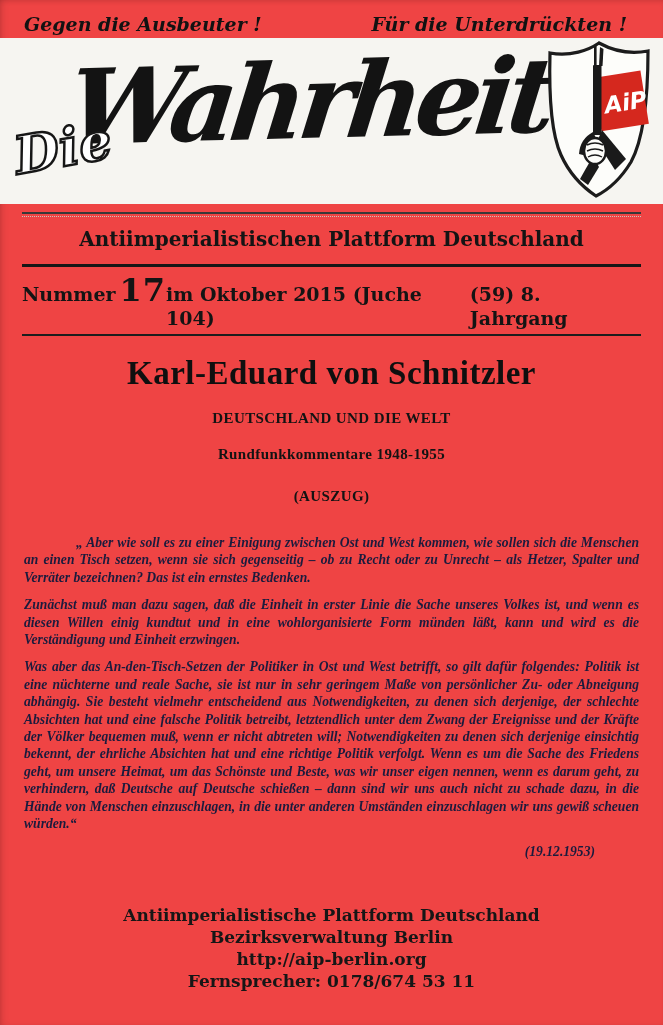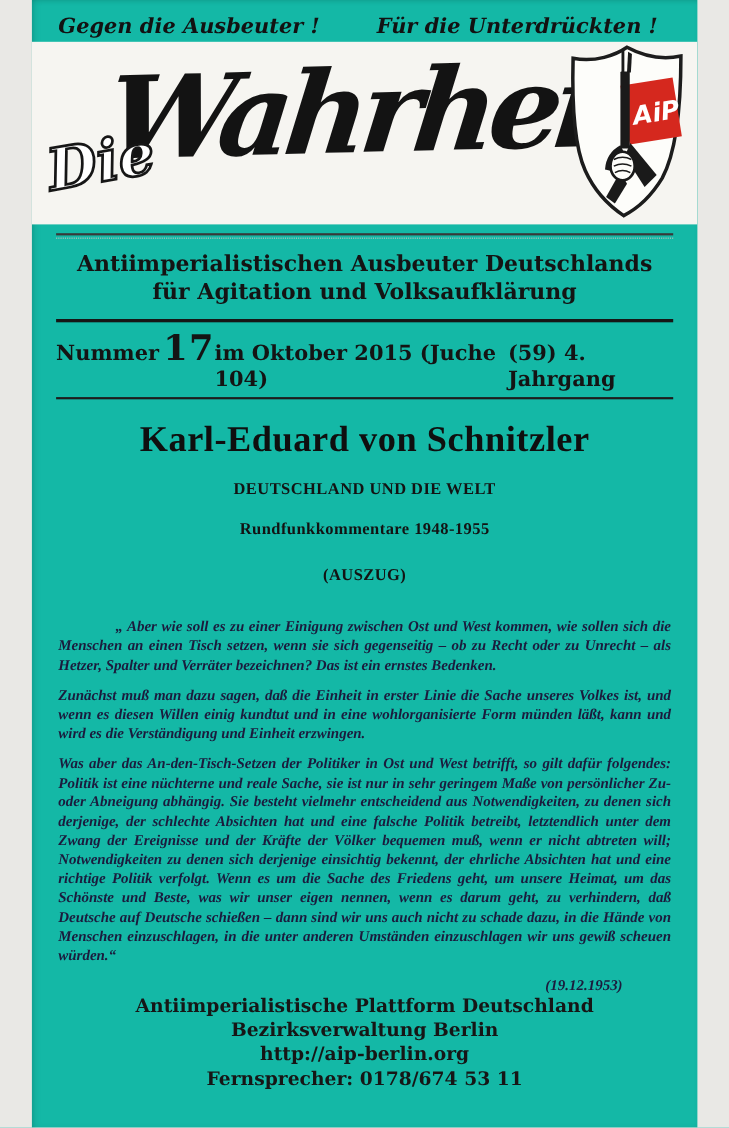--- a/index.html
+++ b/index.html
@@ -1,20 +1,20 @@
 <!DOCTYPE html>
 <html lang="de"><head>
 <meta charset="utf-8">
 <style>
   html,body{margin:0;padding:0;background:#e9e8e5;}
   .page{
     position:relative;
-    width:605px;height:1025px;
+    width:663px;height:1025px;
     margin:0 auto;
-    background:#14b8a6;
+    background:#ef4444;
     overflow:hidden;
     box-shadow:inset 4px 0 8px -4px rgba(0,0,0,.22), inset 0 3px 6px -3px rgba(0,0,0,.15);
     font-family:"Liberation Serif", serif;
     color:#151515;
   }
   
   .slogans{
     display:flex;justify-content:space-between;
     padding:13px 36px 0 24px;
     font:italic 700 19px/22px "DejaVu Serif", serif;
@@ -115,30 +115,29 @@
           <ellipse cx="52" cy="113" rx="11" ry="13" fill="#fdfdfa" stroke="#1a1a1a" stroke-width="2.4"></ellipse>
           <path d="M44 107 Q52 103 60 107 M44 113 Q52 109 60 113 M45 119 Q52 115 59 119" stroke="#1a1a1a" stroke-width="1.4" fill="none"></path>
         </g>
       </svg>
     </div>
   </div>
 
   <div class="rule-thin"></div>
 
   <div class="organ">
-    <div>Antiimperialistischen Ausbeuter Deutschlands</div>
-    <div>für Agitation und Volksaufklärung</div>
+    <div>Antiimperialistischen Plattform Deutschland</div>
   </div>
 
   <div class="rule-thick"></div>
 
   <div class="issue-row">
     <span><span>Nummer</span><span class="issue-num">17</span></span>
     <span>im Oktober 2015 (Juche 104)</span>
-    <span>(59) 4. Jahrgang</span>
+    <span>(59) 8. Jahrgang</span>
   </div>
 
   <h1 class="article-title" style="margin-bottom:0;">Karl-Eduard von Schnitzler</h1>
   <div class="subtitle sub1">DEUTSCHLAND UND DIE WELT</div>
   <div class="subtitle sub2">Rundfunkkommentare 1948-1955</div>
   <div class="subtitle sub3">(AUSZUG)</div>
 
   <div class="body">
     <p class="indent-first">„ Aber wie soll es zu einer Einigung zwischen Ost und West kommen, wie sollen sich die Menschen an einen Tisch setzen, wenn sie sich gegenseitig – ob zu Recht oder zu Unrecht – als Hetzer, Spalter und Verräter bezeichnen? Das ist ein ernstes Bedenken.</p>
     <p>Zunächst muß man dazu sagen, daß die Einheit in erster Linie die Sache unseres Volkes ist, und wenn es diesen Willen einig kundtut und in eine wohlorganisierte Form münden läßt, kann und wird es die Verständigung und Einheit erzwingen.</p>

